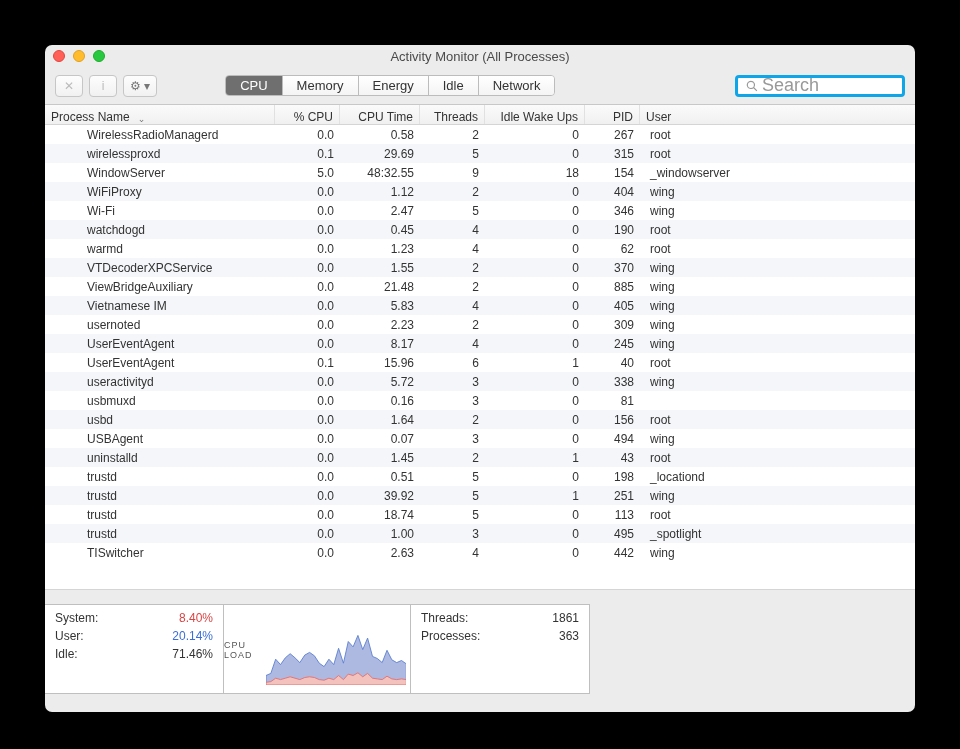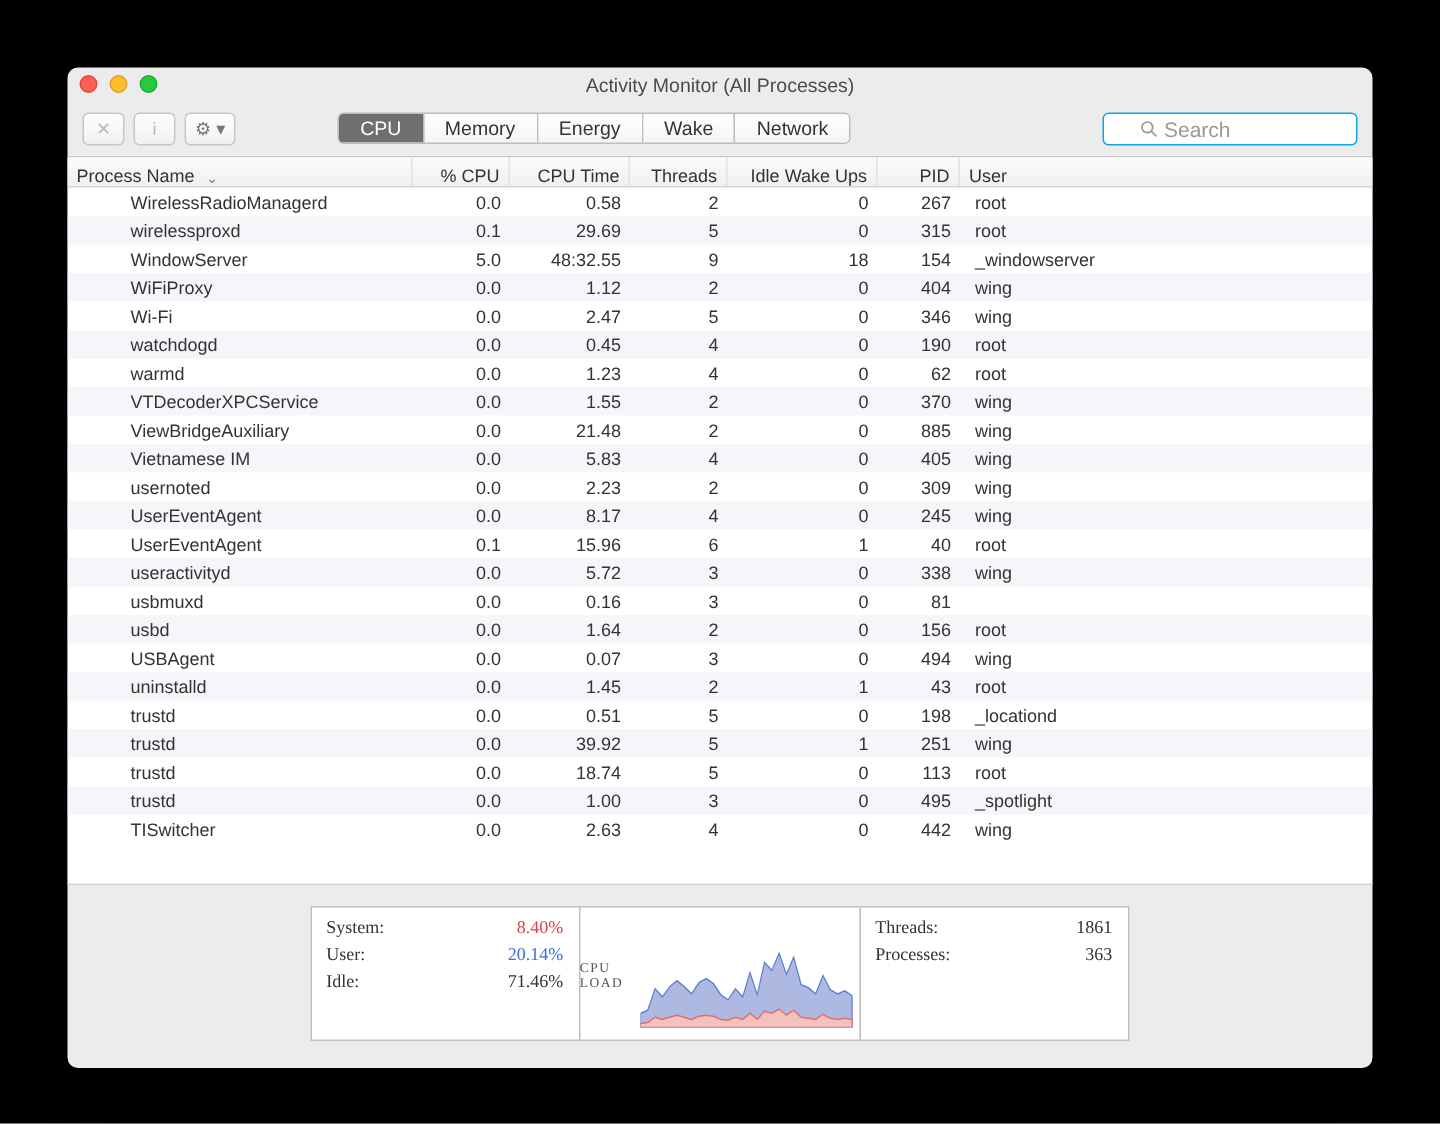--- a/index.html
+++ b/index.html
@@ -79,29 +79,29 @@
   }
   .tab:last-child{border-right:none;}
   .tab.active {
     background: #6f6f6f;
     color:#fff;
   }
   .spacer { flex:1; }
   .search {
     width: 170px;
     height: 22px;
-    border:1px solid #0ea5e9;
+    border:3px solid #0ea5e9;
     border-radius:4px;
     background:#fff;
     display:flex;
     align-items:center;
-    padding:0 24px;
+    padding:0 8px;
     gap:4px;
     color:#999;
-    font-size:14px;
+    font-size:18px;
   }
   .search svg{width:12px;height:12px;fill:#999;}
   .table {
     background:#fff;
     border-bottom:1px solid #d5d5d5;
   }
   .thead, .trow {
     display:grid;
     grid-template-columns: 230px 65px 80px 65px 100px 55px 1fr;
     align-items:center;
@@ -135,23 +135,21 @@
   .trow .pname{ padding-left: 42px; color:#333;}
   .trow .num{ text-align:right; }
   .trow .user{ padding-left:10px; }
   .tbody-wrap{
     height: 464px;
     overflow:hidden;
   }
   .bottom {
     padding: 14px 0 18px;
     display:flex;
-    justify-content:center;
     gap:0;
-    font-family:Liberation Serif, serif;
   }
   .panel {
     border:1px solid #bfbfbf;
     background:#fff;
     height: 90px;
     font-size:12px;
     padding: 4px 10px;
     margin-left:-1px;
   }
   .panel.left{ width: 180px; }
@@ -181,21 +179,21 @@
   <div class="toolbar">
     <div class="left-group">
       <div class="tbtn disabled">✕</div>
       <div class="tbtn disabled">i</div>
       <div class="tbtn">⚙ ▾</div>
     </div>
     <div class="tabs" id="tabs">
         <div class="tab active">CPU</div>
         <div class="tab">Memory</div>
         <div class="tab">Energy</div>
-        <div class="tab">Wake</div>
+        <div class="tab">Idle</div>
         <div class="tab">Network</div>
       </div>
     <div class="spacer"></div>
     <div class="search">
       <svg viewBox="0 0 16 16">
           <path d="M6.5 1a5.5 5.5 0 014.38 8.83l4.15 4.14-1.06 1.06-4.14-4.15A5.5 5.5 0 116.5 1zm0 1.5a4 4 0 100 8 4 4 0 000-8z"></path>
         </svg>
       <span>Search</span>
     </div>
   </div>

